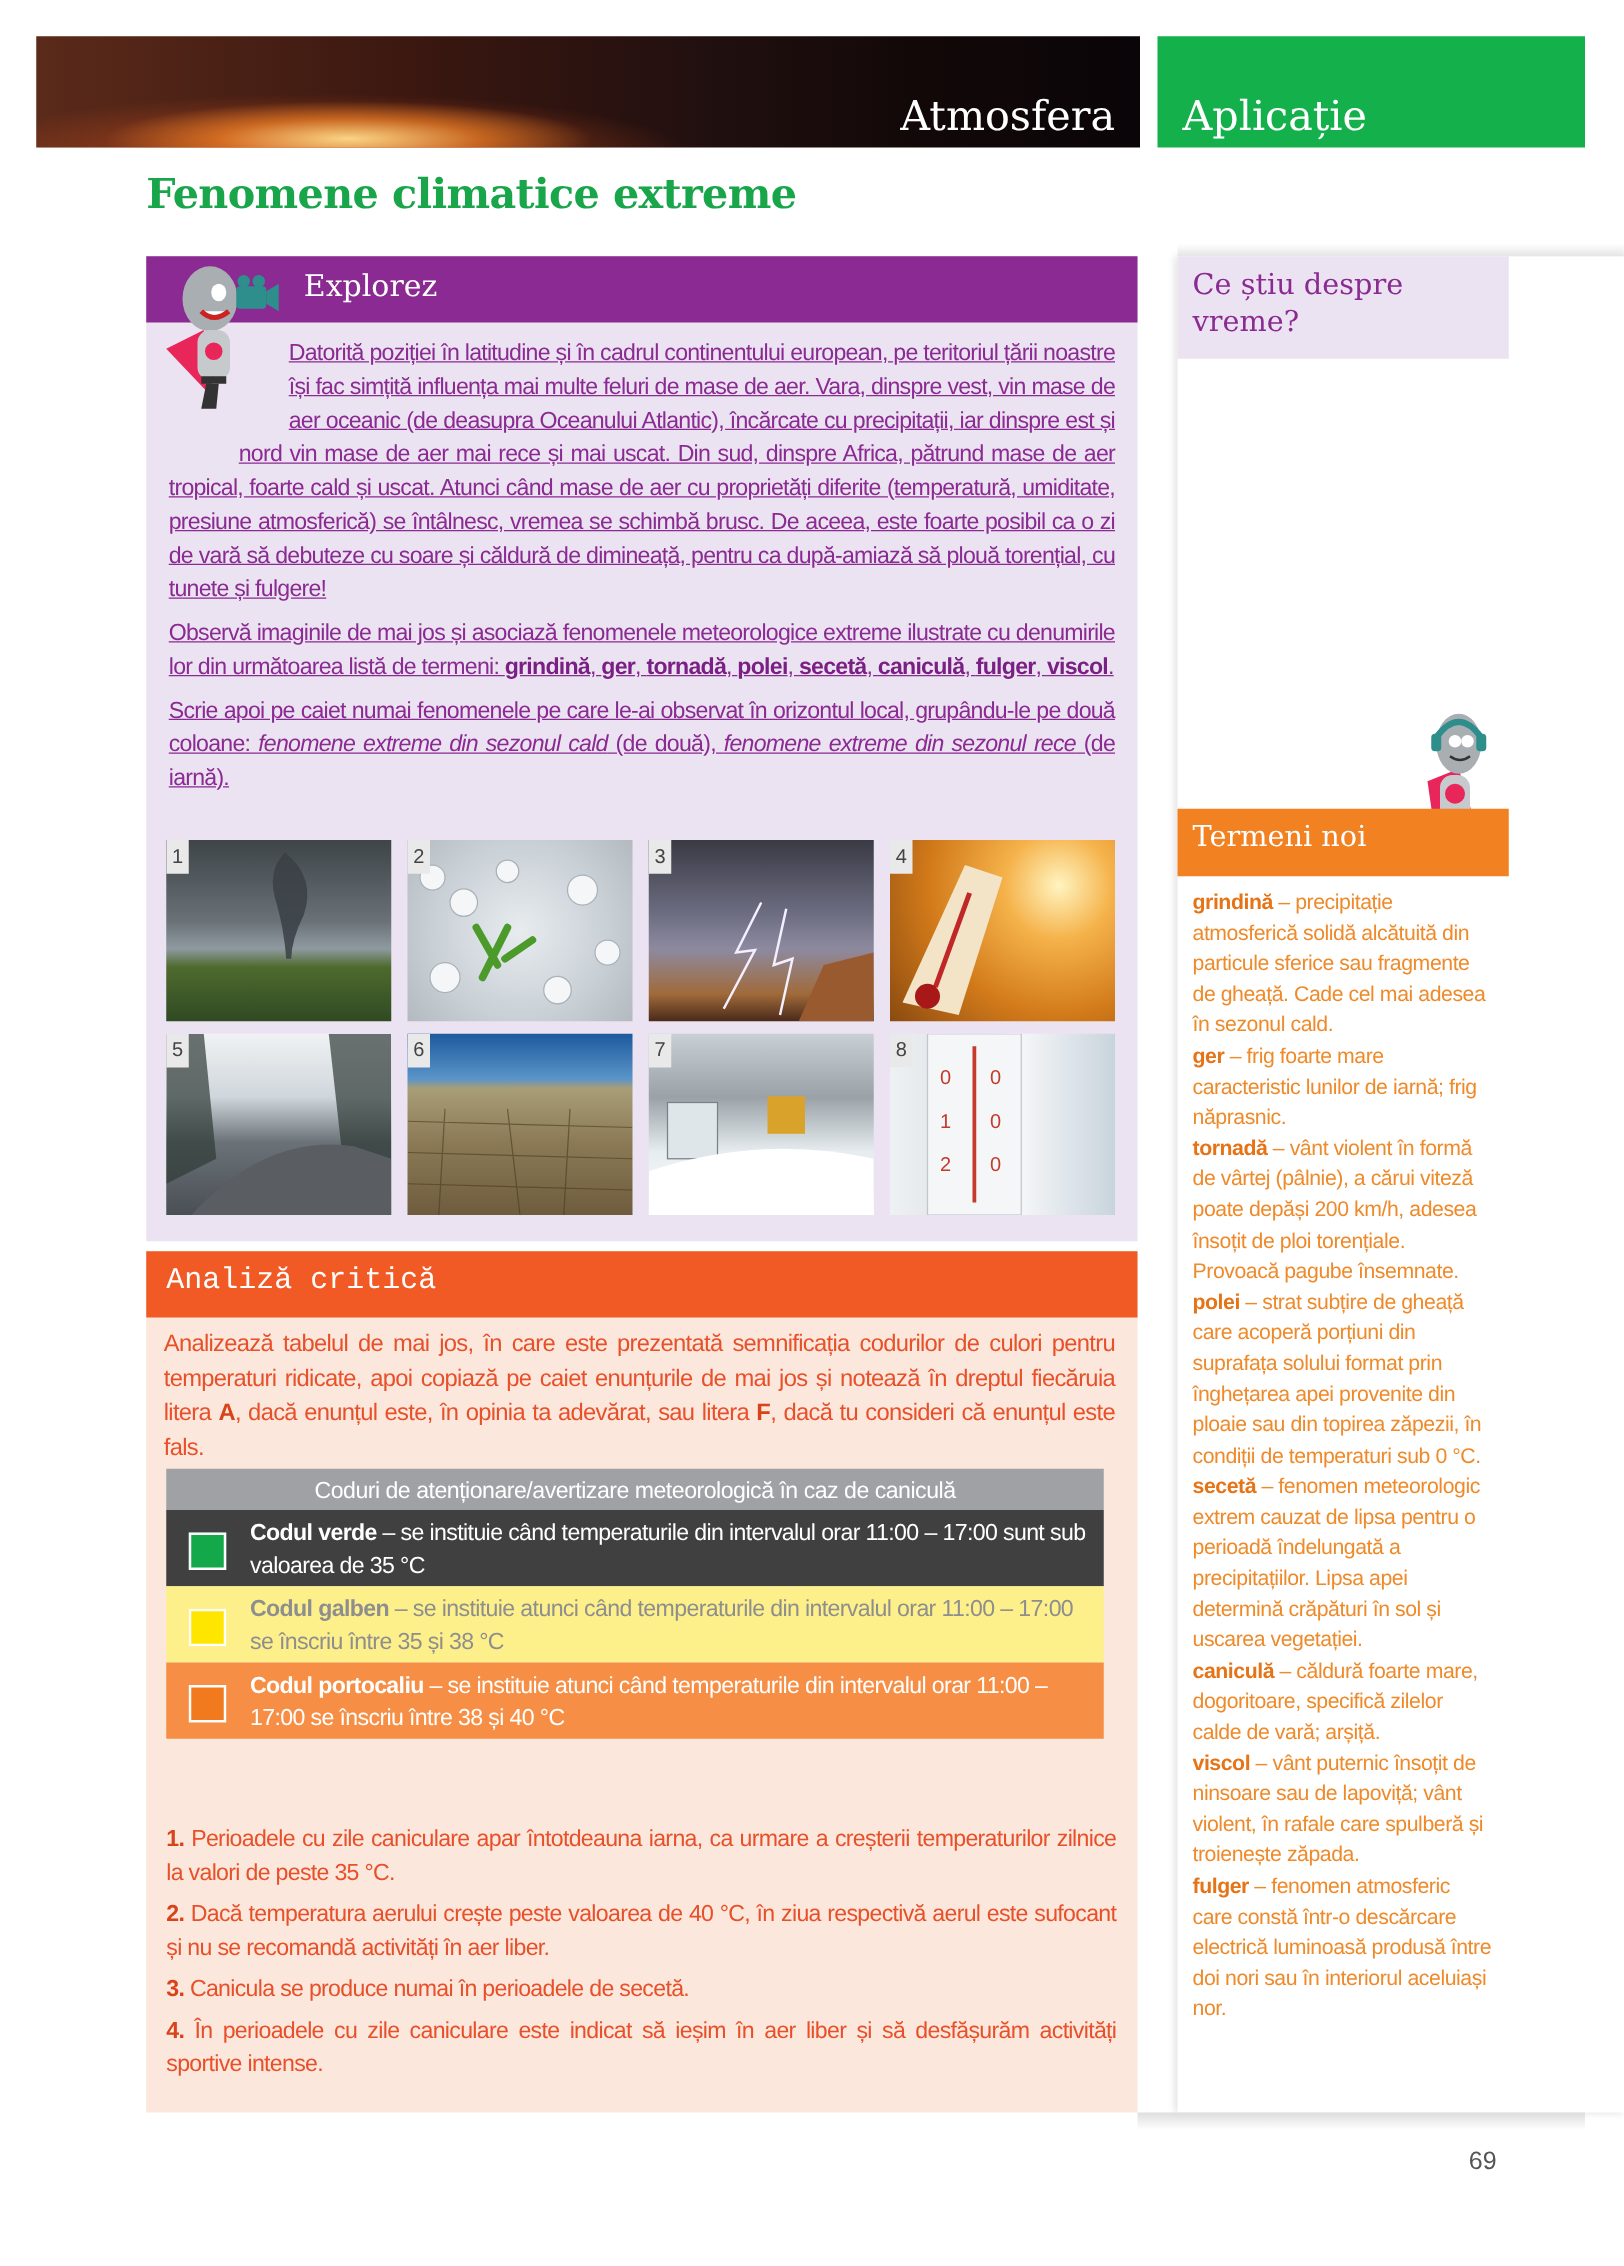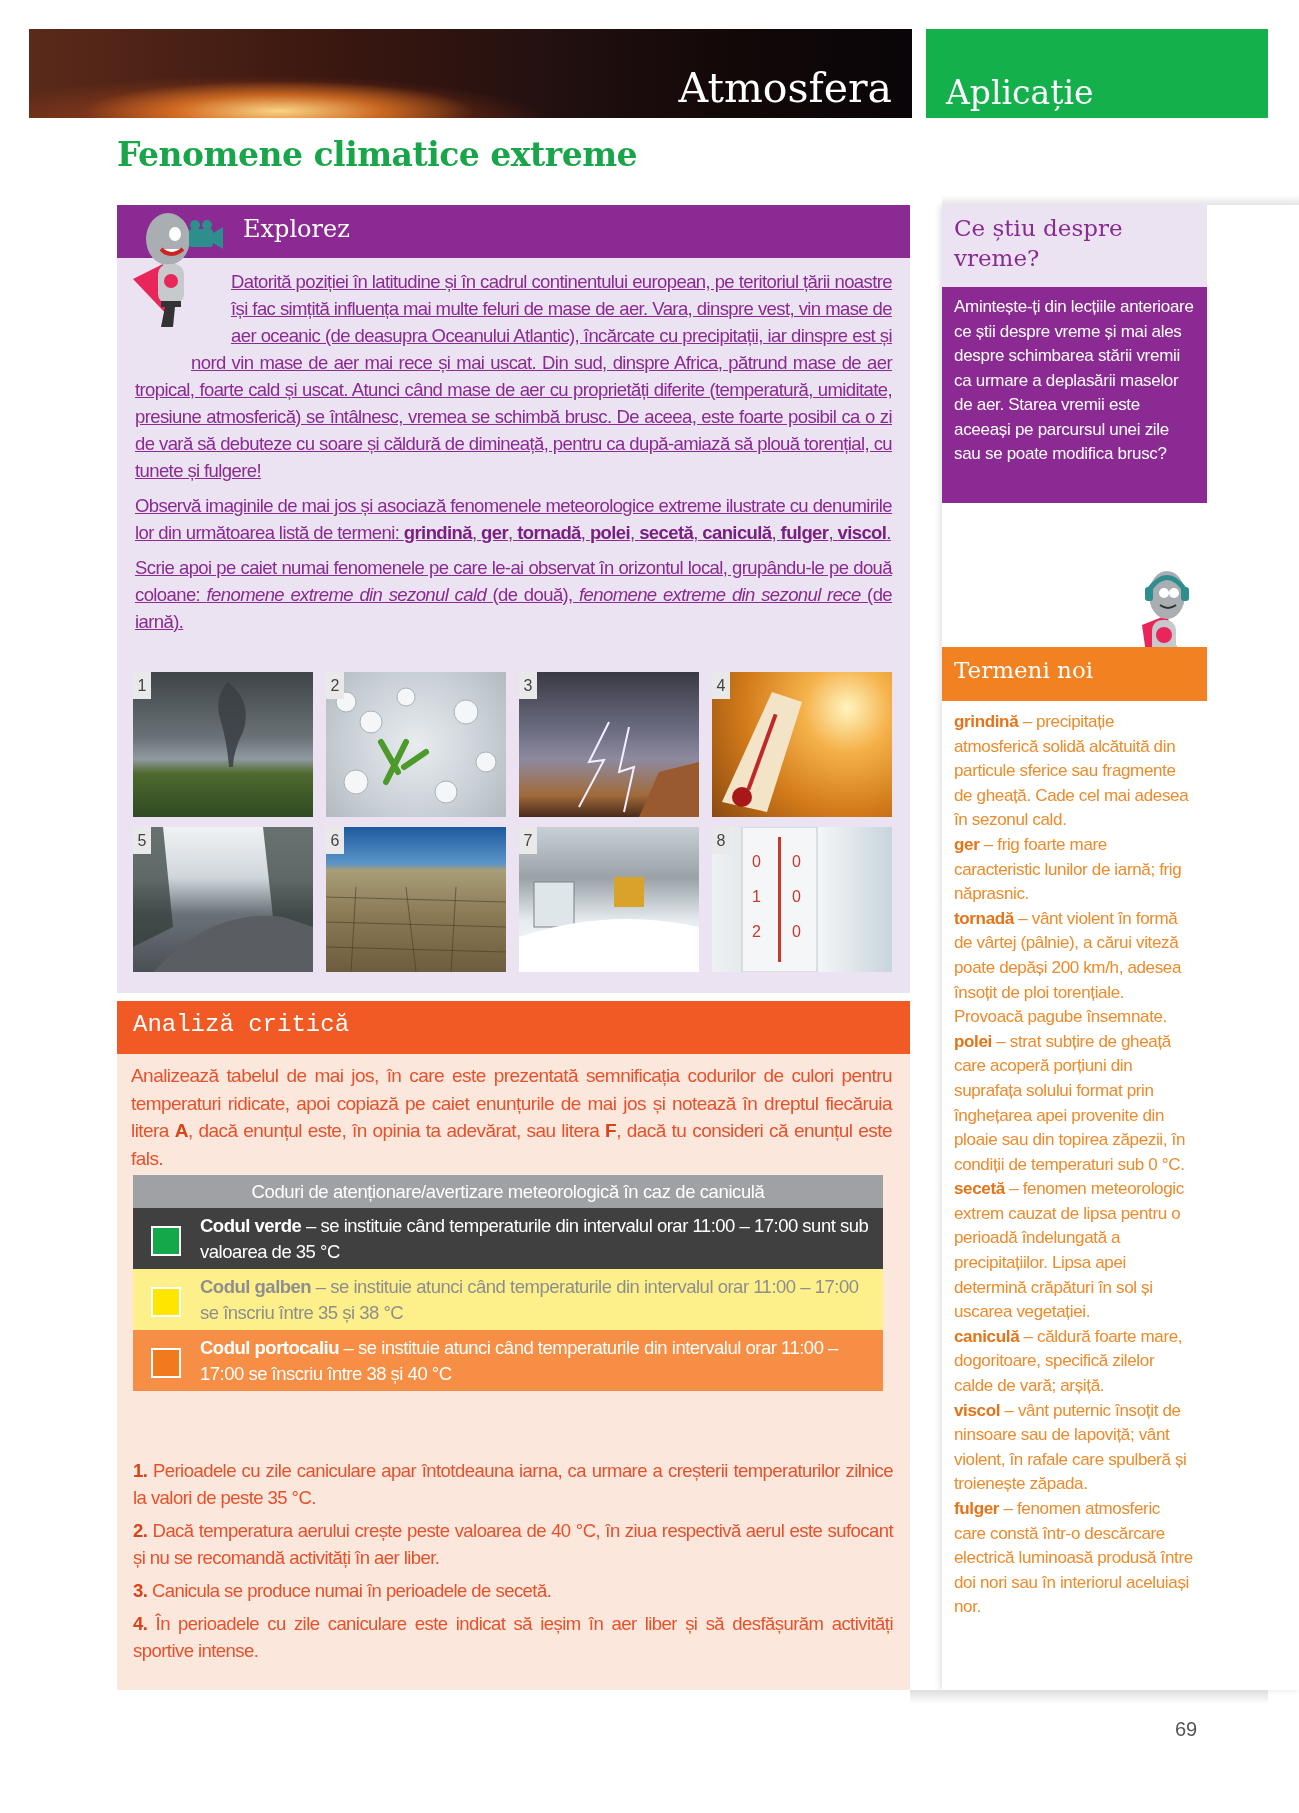--- a/index.html
+++ b/index.html
@@ -10,21 +10,21 @@
   .banner {
     position: absolute; left: 29px; top: 29px; width: 883px; height: 89px;
     background:
       radial-gradient(ellipse 260px 40px at 250px 82px, rgba(255,220,140,0.95), rgba(255,140,40,0.6) 40%, rgba(120,30,10,0) 75%),
       radial-gradient(ellipse 420px 70px at 230px 95px, rgba(230,90,30,0.7), rgba(90,20,10,0) 70%),
       linear-gradient(90deg, #5a2a1a 0%, #3a1710 35%, #221010 60%, #120808 80%, #0a0508 100%);
     overflow: hidden;
   }
   .banner-title {
     position: absolute; right: 20px; bottom: 6px;
-    font-family: "DejaVu Serif", serif; color: #ffffff; font-size: 41px;
+    font-family: "DejaVu Serif", serif; color: #ffffff; font-size: 33px;
   }
   .tag {
     position: absolute; left: 926px; top: 29px; width: 342px; height: 89px;
     background: #13b04b;
   }
   .tag-label {
     position: absolute; left: 20px; bottom: 6px;
     font-family: "DejaVu Serif", serif; color: #ffffff; font-size: 33px;
   }
   .page-title {
@@ -267,21 +267,20 @@
           <text x="80" y="75" fill="#c53a2a" font-size="16">0</text>
           <text x="80" y="110" fill="#c53a2a" font-size="16">0</text>
         </svg>
       <span class="num">8</span>
     </div>
   </div>
 </section>
 
 <aside class="sidebar">
   <div class="ce-stiu-head">Ce știu despre vreme?</div>
-  <div class="ce-stiu-body">Amintește-ți din lecțiile anterioare ce știi despre vreme și mai ales despre schimbarea stării vremii ca urmare a deplasării maselor de aer. Starea vremii este aceeași pe parcursul unei zile sau se poate modifica brusc?</div>
   <svg class="mascot2" viewBox="0 0 100 130">
     <path d="M30 60 L55 50 L70 100 L35 95Z" fill="#e8265a"></path>
     <ellipse cx="55" cy="30" rx="18" ry="24" fill="#a9aeb2"></ellipse>
     <path d="M37 25 Q55 0 73 25" stroke="#2d8e8b" stroke-width="5" fill="none"></path>
     <rect x="33" y="22" width="8" height="14" rx="3" fill="#2d8e8b"></rect>
     <rect x="69" y="22" width="8" height="14" rx="3" fill="#2d8e8b"></rect>
     <circle cx="52" cy="28" r="5" fill="#fff"></circle>
       <circle cx="62" cy="28" r="5" fill="#fff"></circle>
     <path d="M48 40 Q56 46 64 40" stroke="#333" stroke-width="2" fill="none"></path>
     <rect x="40" y="55" width="24" height="40" rx="10" fill="#c6cacd"></rect>

